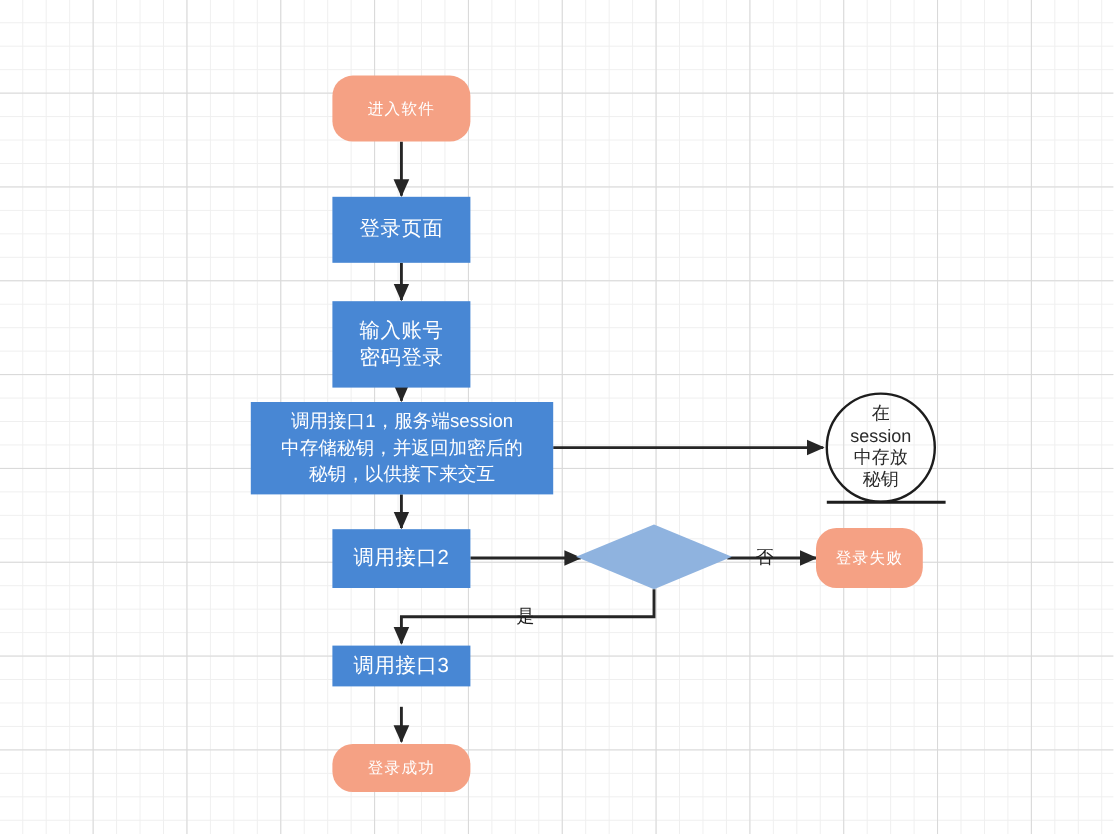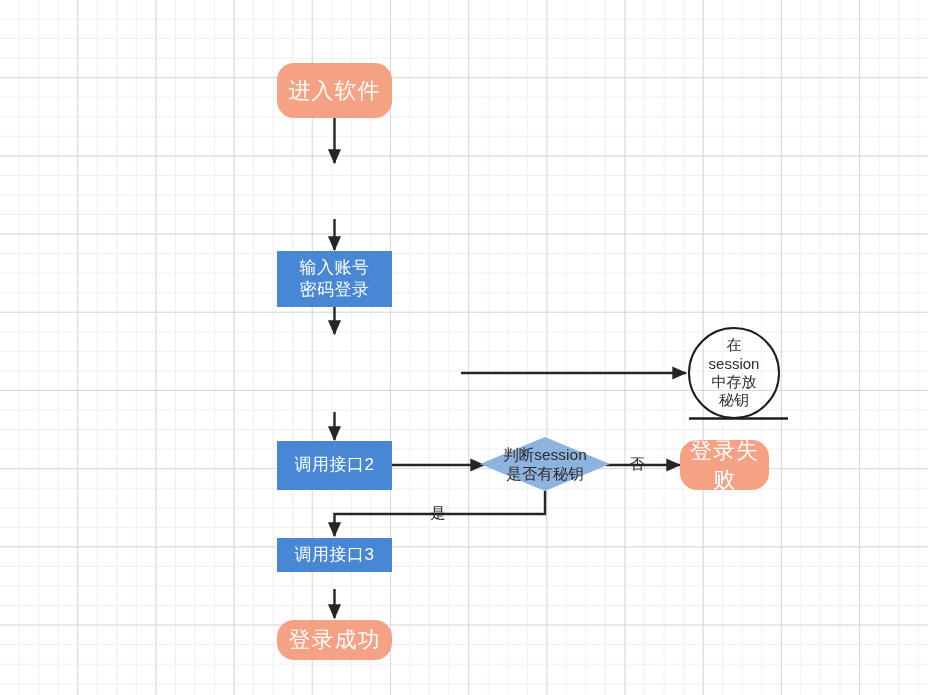--- a/index.html
+++ b/index.html
@@ -43,21 +43,21 @@
     display: flex;
     align-items: center;
     justify-content: center;
     text-align: center;
     line-height: 1.32;
     white-space: pre-line;
   }
   .node-terminal {
     border-radius: 17px;
     color: #ffffff;
-    font-size: 22px;
+    font-size: 13px;
     letter-spacing: 1px;
     font-family: Liberation Serif, serif;
   }
   .node-process {
     color: #ffffff;
     font-size: 17px;
     letter-spacing: 0.5px;
   }
   .node-process.dense {
     font-size: 15.5px;
@@ -125,42 +125,46 @@
 
     <path d="M 334.5 589 L 334.5 618" stroke="#262626" stroke-width="2.4" fill="none" marker-end="url(#arrowhead)"></path>
 
     <polygon points="545,437 610,464 545,491 480,464" fill="#8FB3DF"></polygon>
   </svg>
 
   <div class="node node-terminal" style="left:277px; top:63px; width:115px; height:55px; background:#F5A184;">
     <span>进入软件</span>
   </div>
 
+  <div class="node node-process" style="left:277px; top:164px; width:115px; height:55px; background:#4887D4;">
+    <span>登录页面</span>
+  </div>
 
-  <div class="node node-process" style="left:277px; top:251px; width:115px; height:56px; background:#4887D4;">
+  <div class="node node-process" style="left:277px; top:251px; width:115px; height:72px; background:#4887D4;">
     <span>输入账号
 密码登录</span>
   </div>
 
+  <div class="node node-process dense" style="left:209px; top:335px; width:252px; height:77px; background:#4887D4;">
+    <span>调用接口1，服务端session
+中存储秘钥，并返回加密后的
+秘钥，以供接下来交互</span>
+  </div>
 
   <div class="node node-circle" style="left:688px; top:327px; width:92px; height:92px;">
     <span>在
 session
 中存放
 秘钥</span>
   </div>
 
   <div class="node node-process" style="left:277px; top:441px; width:115px; height:49px; background:#4887D4;text-align:center;">
     <span>调用接口2</span>
   </div>
 
-  <div class="node-decision-label" style="left:478px; top:443px; width:134px; height:42px;">
-    <span>判断session
-是否有秘钥</span>
-  </div>
 
   <div class="node node-terminal" style="left:680px; top:440px; width:89px; height:50px; background:#F5A184;">
     <span>登录失败</span>
   </div>
 
   <div class="node node-process" style="left:277px; top:538px; width:115px; height:34px; background:#4887D4;">
     <span>调用接口3</span>
   </div>
 
   <div class="node node-terminal" style="left:277px; top:620px; width:115px; height:40px; background:#F5A184;">

